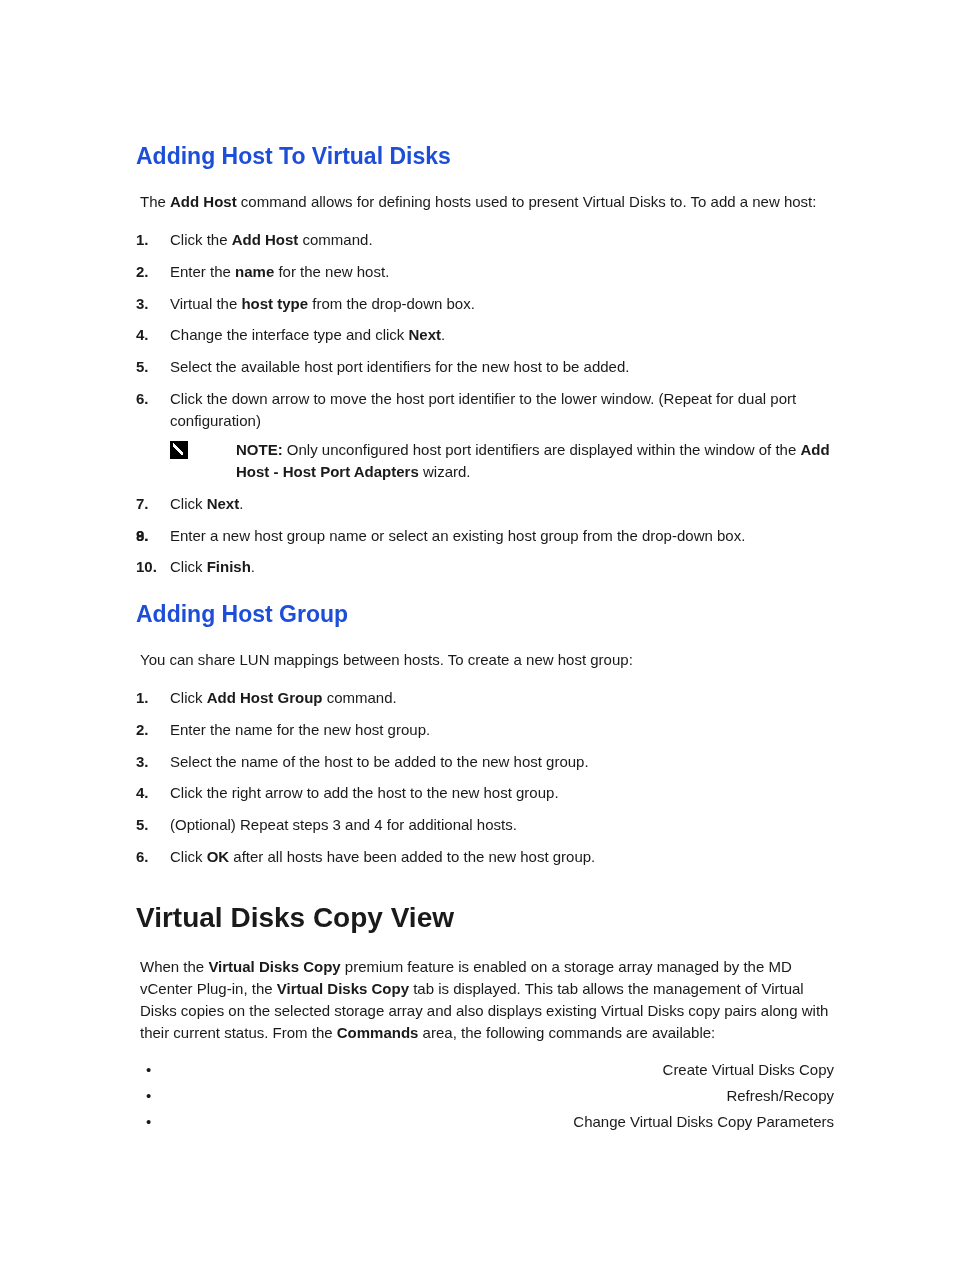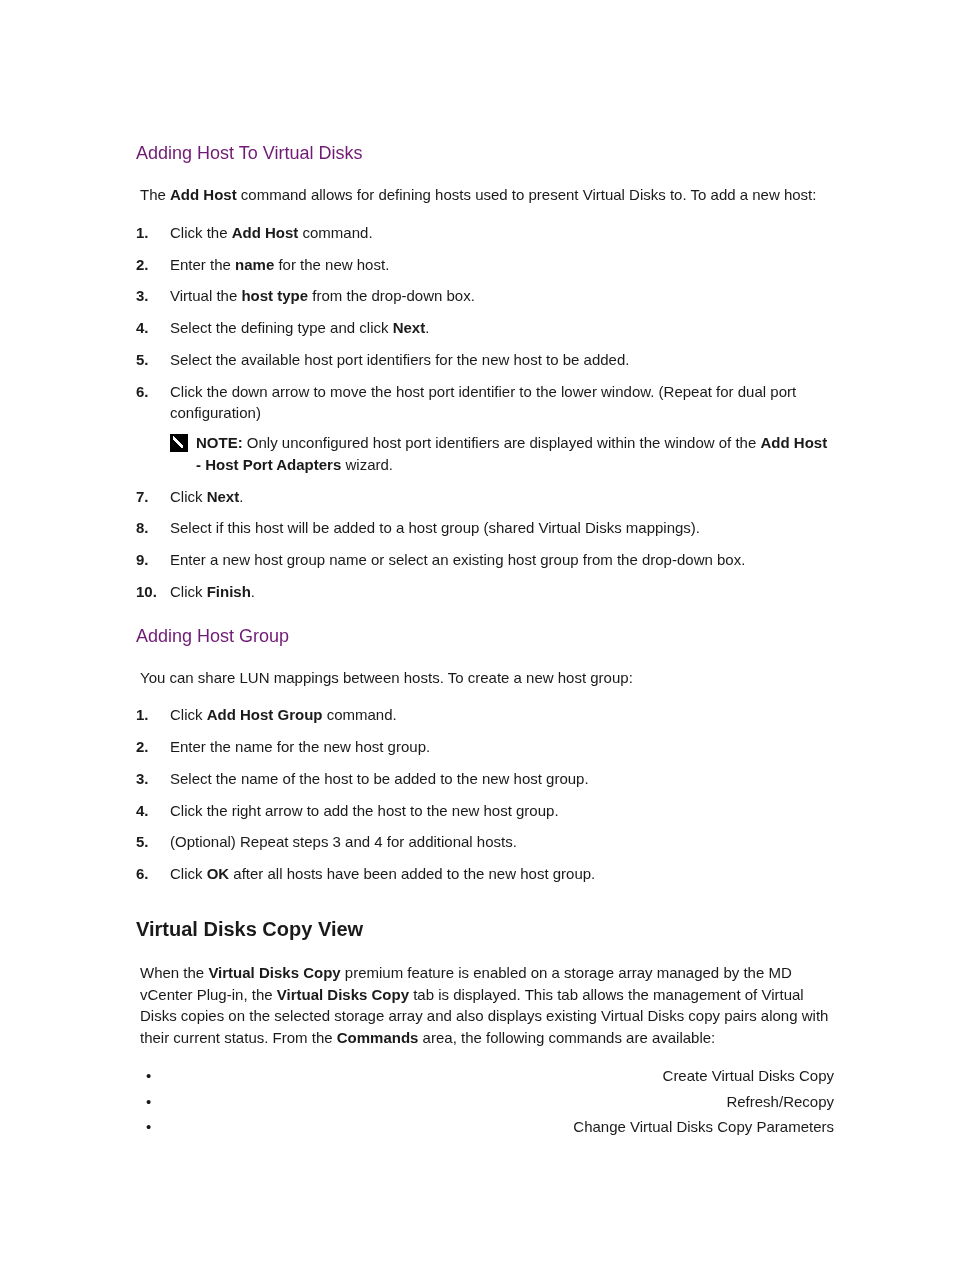--- a/index.html
+++ b/index.html
@@ -6,27 +6,27 @@
     font-family: "Trebuchet MS", "Segoe UI", Arial, sans-serif;
     color: #1a1a1a;
     max-width: 954px;
     margin: 0;
     padding: 140px 120px 80px 136px;
     font-size: 15px;
     line-height: 1.45;
     box-sizing: border-box;
   }
   h2 {
-    font-size: 18px;
-    font-weight: normal;
+    font-size: 23px;
+    font-weight: bold;
     margin: 0 0 18px 0;
-    color: #701a75;
+    color: #1d4ed8;
   }
   h1 {
-    font-size: 20px;
+    font-size: 28px;
     font-weight: bold;
     margin: 30px 0 18px 0;
     color: #1a1a1a;
   }
   p {
     margin: 0 0 16px 4px;
   }
   ol {
     list-style: none;
     padding: 0;
@@ -78,53 +78,53 @@
     content: "";
     position: absolute;
     left: 3px;
     top: 2px;
     width: 10px;
     height: 12px;
     background: linear-gradient(45deg, transparent 40%, #fff 40%, #fff 55%, transparent 55%);
   }
   .note-text {
     flex: 1;
+    margin-left: 40px;
   }
   .b { font-weight: bold; }
   .subp {
     margin-top: 4px;
   }
 </style>
 </head>
 <body>
 
 <h2>Adding Host To Virtual Disks</h2>
 
 <p>
   <span>The </span><span class="b">Add Host</span><span> command allows for defining hosts used to present Virtual Disks to. To add a new host:</span>
 </p>
 
 <ol>
   <li><span>Click the </span><span class="b">Add Host</span><span> command.</span></li>
   <li><span>Enter the </span><span class="b">name</span><span> for the new host.</span></li>
   <li><span>Virtual the </span><span class="b">host type</span><span> from the drop-down box.</span></li>
-  <li><span>Select the defining type and click </span><span class="b">Next</span><span>.</span></li>
+  <li><span>Change the interface type and click </span><span class="b">Next</span><span>.</span></li>
   <li>Select the available host port identifiers for the new host to be added.</li>
   <li>
     <span>Click the down arrow to move the host port identifier to the lower window. (Repeat for dual port configuration)</span>
     <div class="note-block">
       <div class="note-icon"></div>
       <div class="note-text">
         <span class="b">NOTE: </span><span>Only unconfigured host port identifiers are displayed within the window of the </span><span class="b">Add Host - Host Port Adapters</span><span> wizard.</span>
       </div>
     </div>
   </li>
   <li><span>Click </span><span class="b">Next</span><span>.</span></li>
   <li>
-    <span>Select if this host will be added to a host group (shared Virtual Disks mappings).</span>
   </li>
   <li>Enter a new host group name or select an existing host group from the drop-down box.</li>
   <li><span>Click </span><span class="b">Finish</span><span>.</span></li>
 </ol>
 
 <h2>Adding Host Group</h2>
 
 <p>You can share LUN mappings between hosts. To create a new host group:</p>
 
 <ol>

